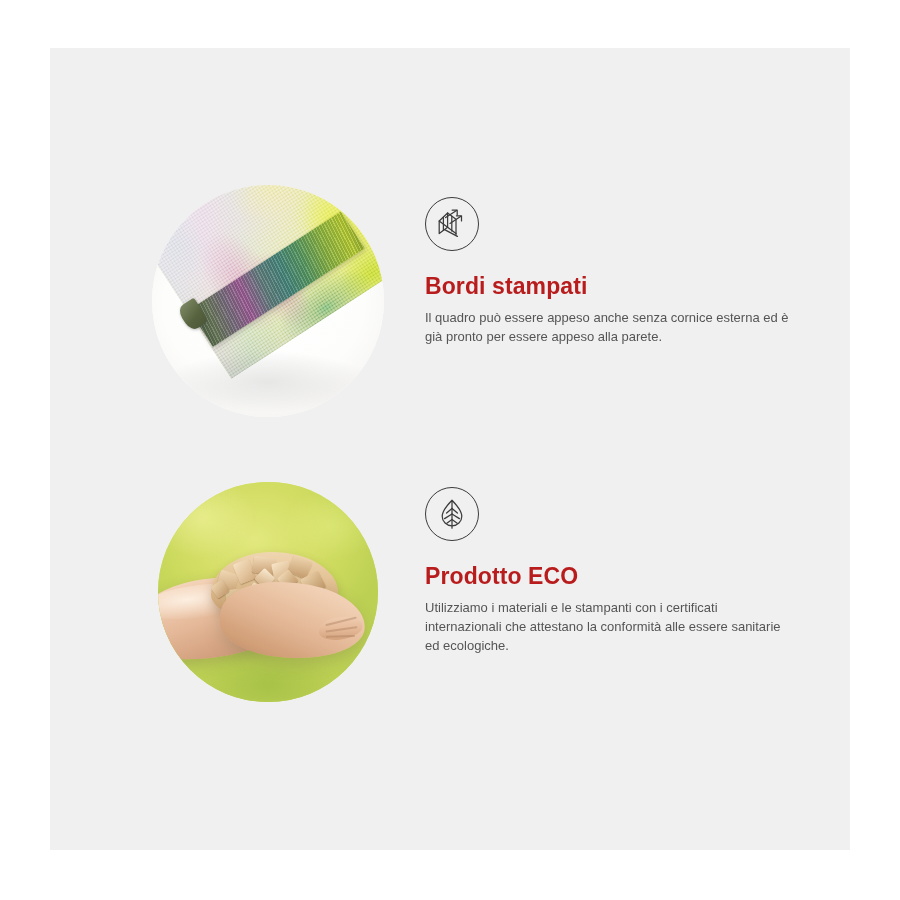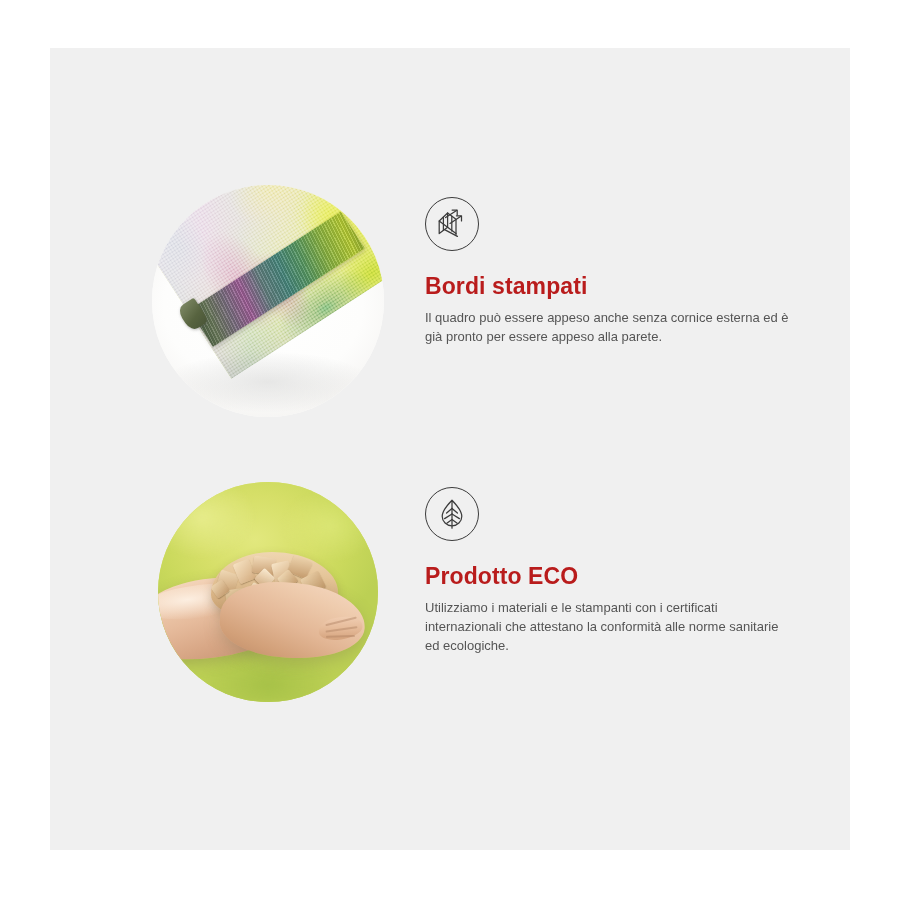--- a/index.html
+++ b/index.html
@@ -404,17 +404,17 @@
             <path d="M17 11.4 L11.6 16.0"></path>
             <path d="M17 11.4 L22.4 16.0"></path>
             <path d="M17 17.0 L9.6 21.6"></path>
             <path d="M17 17.0 L24.4 21.6"></path>
             <path d="M17 22.6 L11.8 26.2"></path>
             <path d="M17 22.6 L22.2 26.2"></path>
           </g>
         </svg>
       </div>
       <h2 class="feature-title">Prodotto ECO</h2>
-      <p class="feature-desc">Utilizziamo i materiali e le stampanti con i certificati internazionali che attestano la conformità alle norme sanitarie ed ecologiche.</p>
+      <p class="feature-desc">Utilizziamo i materiali e le stampanti con i certificati internazionali che attestano la conformità alle essere sanitarie ed ecologiche.</p>
     </div>
   </section>
 
 </div>
 
 </body></html>

